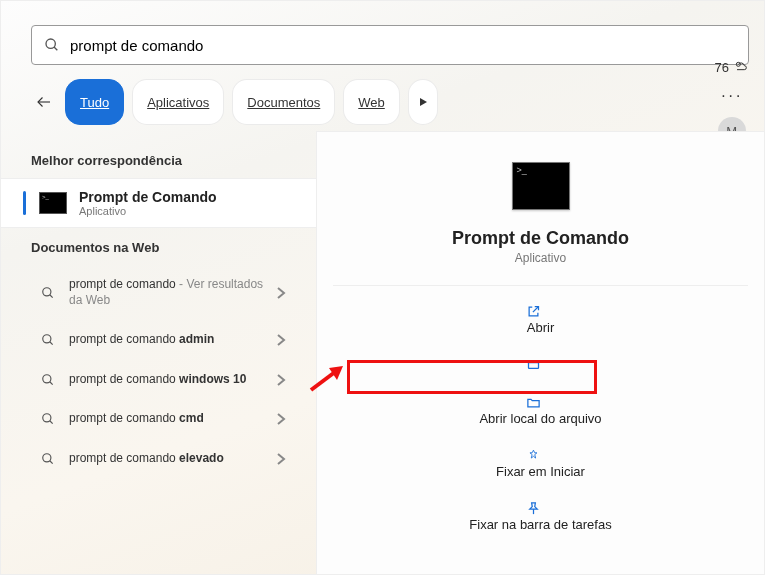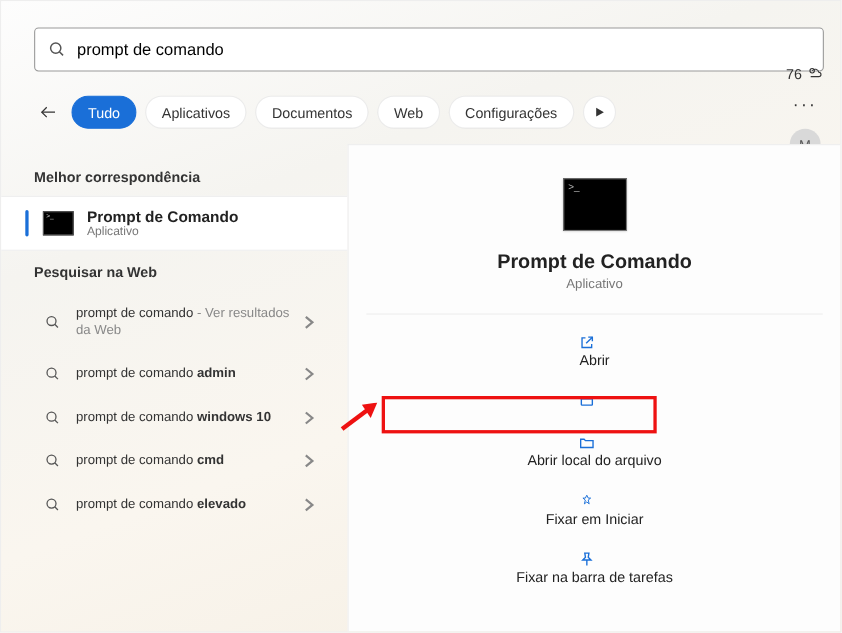--- a/index.html
+++ b/index.html
@@ -4,21 +4,21 @@
 <style>
   * { box-sizing: border-box; margin: 0; padding: 0; font-family: "Segoe UI", sans-serif; }
   body { width: 765px; height: 575px; background: linear-gradient(160deg, #fdfdfd 0%, #f5f4f0 30%, #faf6ef 60%, #f5eee2 100%); overflow: hidden; position: relative; border:1px solid #eee;}
   
   .searchbar { position: absolute; top: 24px; left: 30px; right: 15px; height: 40px; background: #fff; border: 1px solid #999; border-radius: 4px; display: flex; align-items: center; padding: 0 12px; }
   .searchbar svg { width: 16px; height: 16px; color: #555; }
   .searchbar input { border: none; outline: none; font-size: 15px; margin-left: 10px; flex: 1; }
   
   .toolbar { position: absolute; top: 85px; left: 30px; right: 15px; height: 32px; display: flex; align-items: center; gap: 8px; }
   .back { width: 26px; height: 26px; display: flex; align-items: center; justify-content: center; color: #333; cursor: pointer; }
-  .pill { height: 30px; padding: 0 14px; border-radius: 15px; background: #fff; display: inline-flex; align-items: center; font-size: 13px; color: #333; border:1px solid rgba(0,0,0,0.08); cursor:pointer; }
+  .pill { height: 46px; padding: 0 14px; border-radius: 15px; background: #fff; display: inline-flex; align-items: center; font-size: 13px; color: #333; border:1px solid rgba(0,0,0,0.08); cursor:pointer;text-decoration:underline; }
   .pill.active { background: #1a6fd8; color: #fff; border-color:#1a6fd8;}
   .pill.icon-only { width: 30px; padding: 0; justify-content: center; }
   .toolbar-right { margin-left: auto; display: flex; align-items: center; gap: 12px; flex-direction: column; }
   .weather { font-size: 13px; color: #333; display:flex; align-items:center; gap:4px;}
   .dots { font-size: 16px; letter-spacing: 2px; color:#333; cursor:pointer;}
   .avatar { width: 28px; height: 28px; border-radius: 50%; background: #d9d9d9; display: flex; align-items: center; justify-content: center; font-size: 13px; color: #555; }
   
   .content { position: absolute; top: 130px; left: 0; right: 0; bottom: 0; display: flex; }
   .left { width: 315px; padding: 10px 0 0 0; }
   .right { flex: 1; background: #fdfdfd; border-left: 1px solid #eee; border-top:1px solid #eee; position: relative; }
@@ -70,21 +70,20 @@
   <div class="back">
     <svg width="18" height="18" viewBox="0 0 24 24" fill="none" stroke="currentColor" stroke-width="1.5">
         <line x1="20" y1="12" x2="4" y2="12"></line>
         <polyline points="10 6 4 12 10 18"></polyline>
       </svg>
   </div>
   <div class="pill active">Tudo</div>
   <div class="pill">Aplicativos</div>
   <div class="pill">Documentos</div>
   <div class="pill">Web</div>
-  <div class="pill">Configurações</div>
   <div class="pill icon-only">
     <svg width="10" height="10" viewBox="0 0 10 10">
         <polygon points="2,1 9,5 2,9" fill="#333"></polygon>
       </svg>
   </div>
   <div class="toolbar-right">
     <div class="weather">
       <span>76</span>
       <svg width="16" height="16" viewBox="0 0 24 24" fill="none" stroke="#333" stroke-width="1.5">
           <circle cx="8" cy="8" r="3"></circle>
@@ -99,21 +98,21 @@
 <div class="content">
   <div class="left">
     <div class="section-title">Melhor correspondência</div>
     <div class="best-match">
       <div class="cmd-thumb"></div>
       <div>
         <div class="bm-title">Prompt de Comando</div>
         <div class="bm-sub">Aplicativo</div>
       </div>
     </div>
-    <div class="section-title">Pesquisar na Web</div>
+    <div class="section-title">Documentos na Web</div>
     <div class="web-list" id="web-list">
         <div class="web-item">
     <svg class="srch" viewBox="0 0 24 24" fill="none" stroke="currentColor" stroke-width="2">
             <circle cx="10" cy="10" r="7"></circle>
             <line x1="20" y1="20" x2="15" y2="15"></line>
           </svg>
     <div class="txt">prompt de comando<b></b><span class="muted"> - Ver resultados da Web</span></div>
     <svg class="chev" width="10" height="14" viewBox="0 0 10 14" fill="none" stroke="currentColor" stroke-width="2">
             <polyline points="2 2 8 7 2 12"></polyline>
           </svg>

